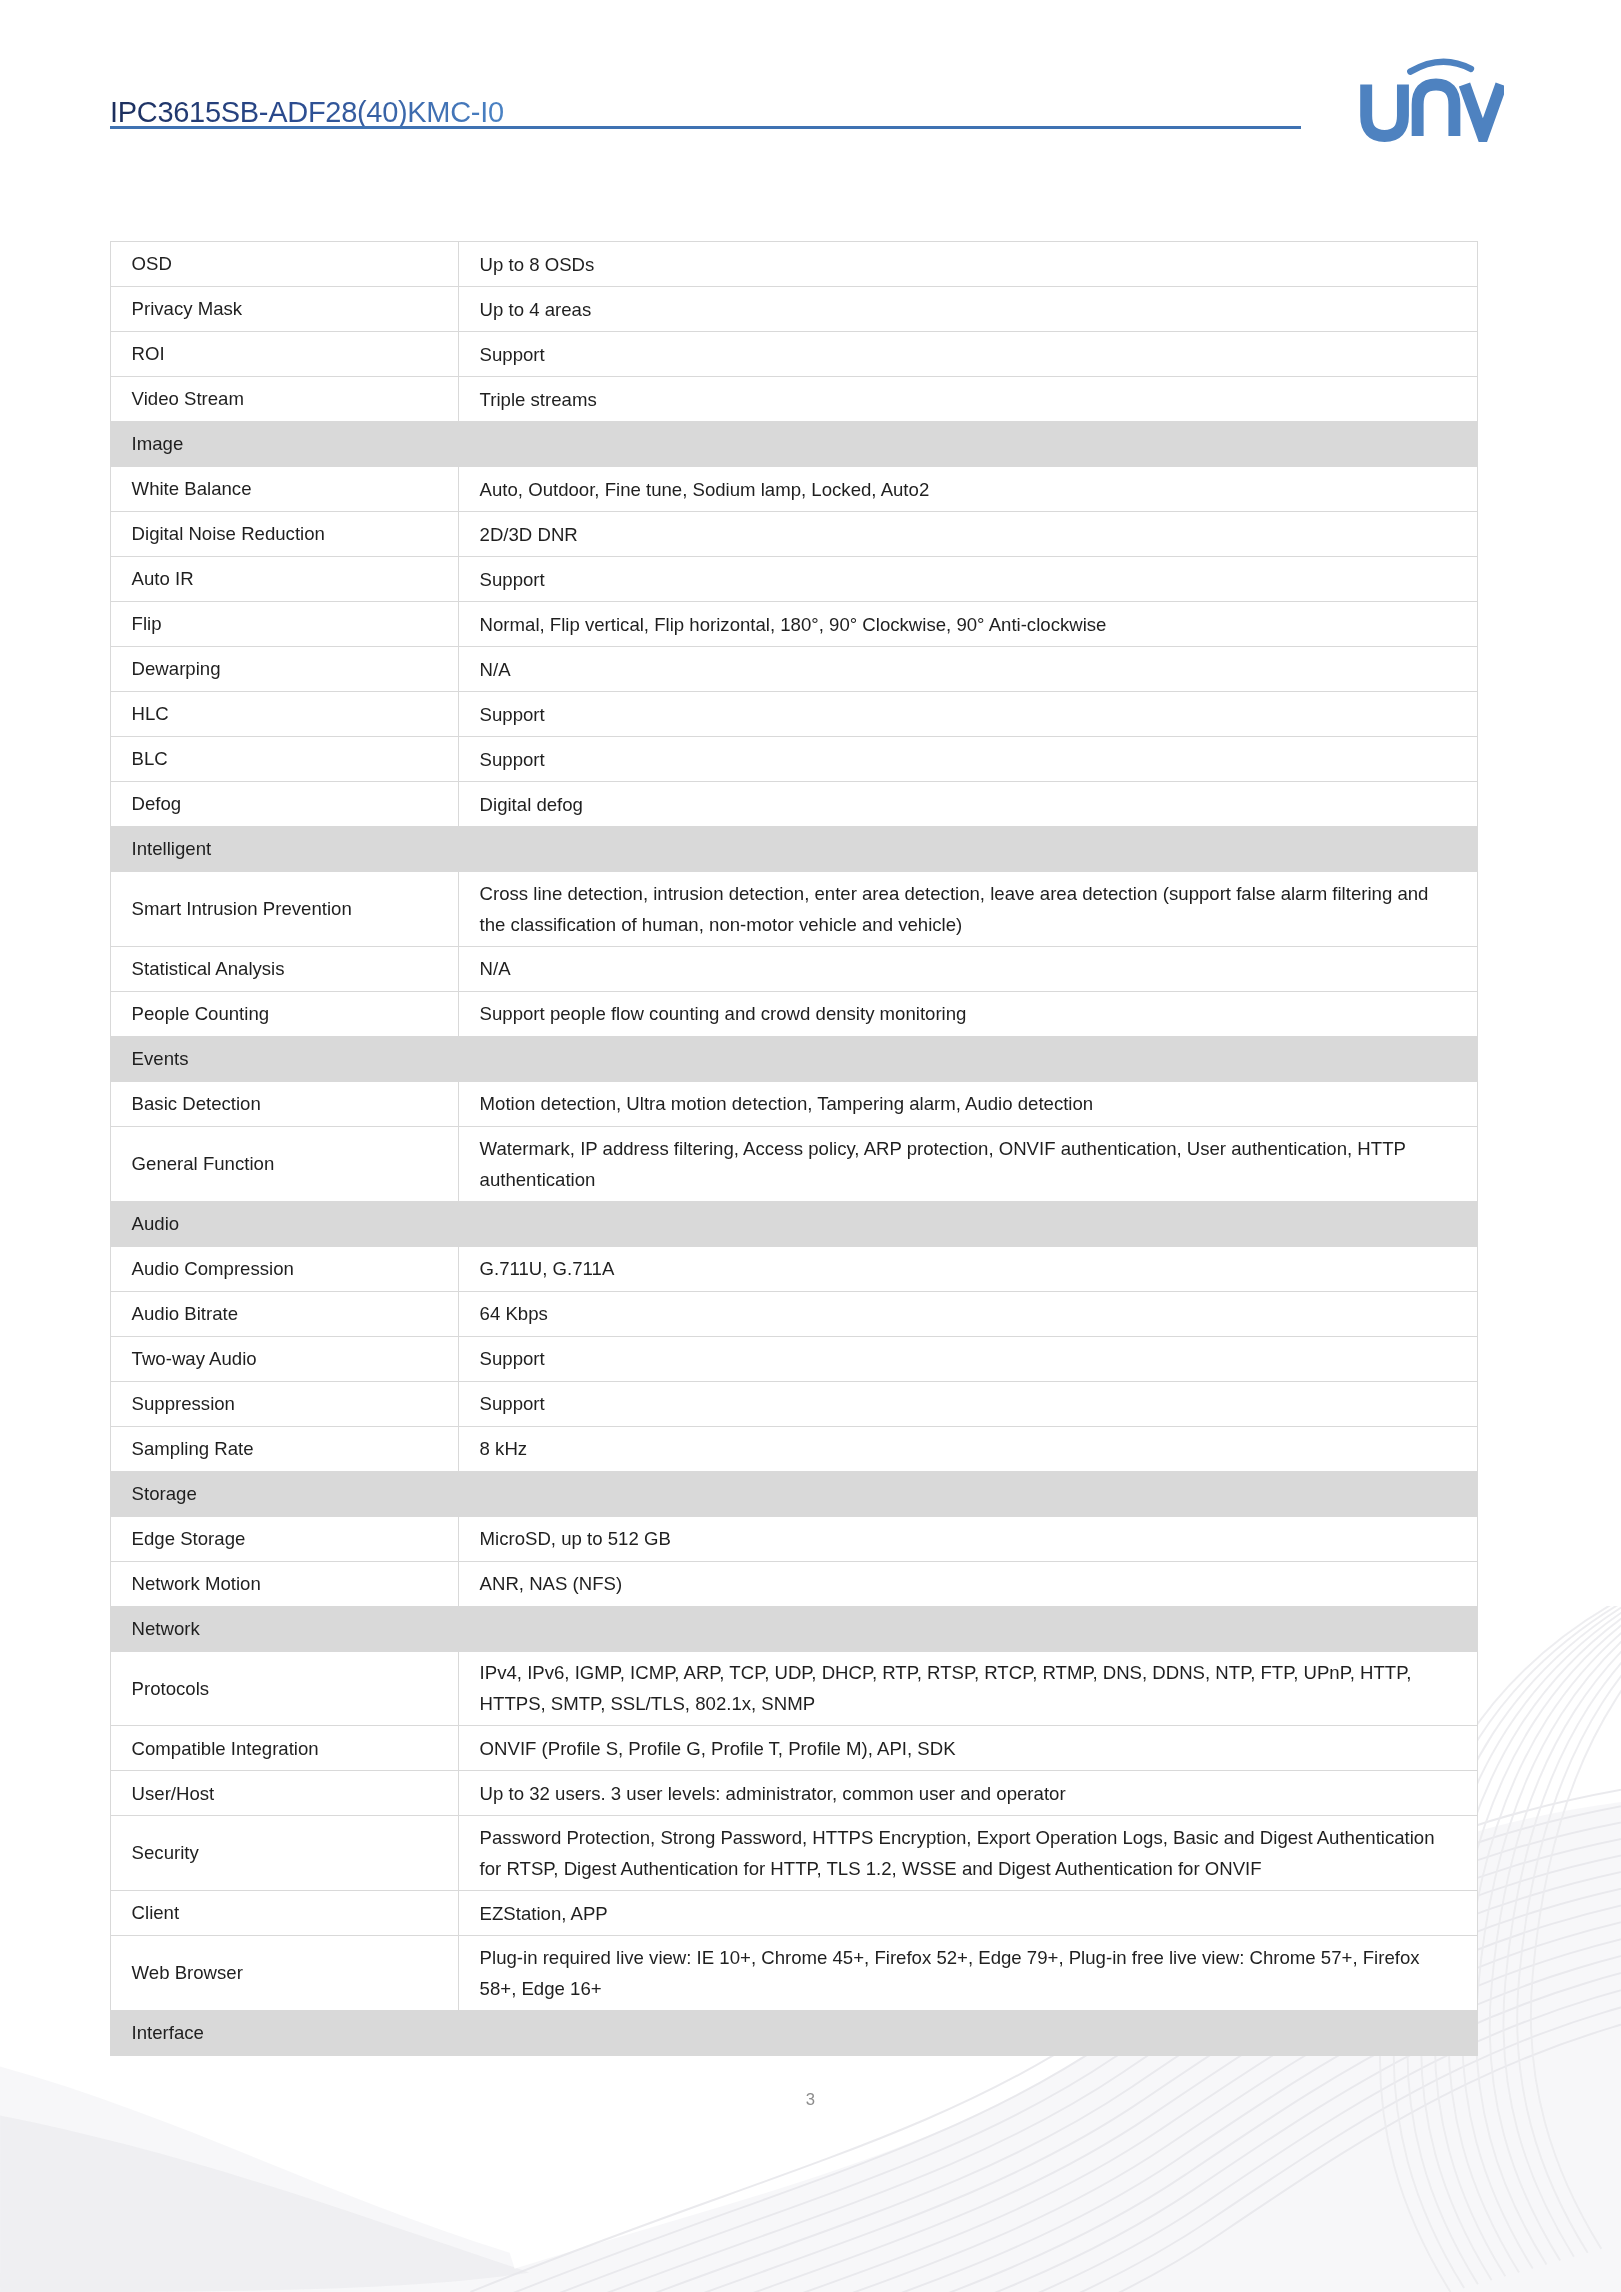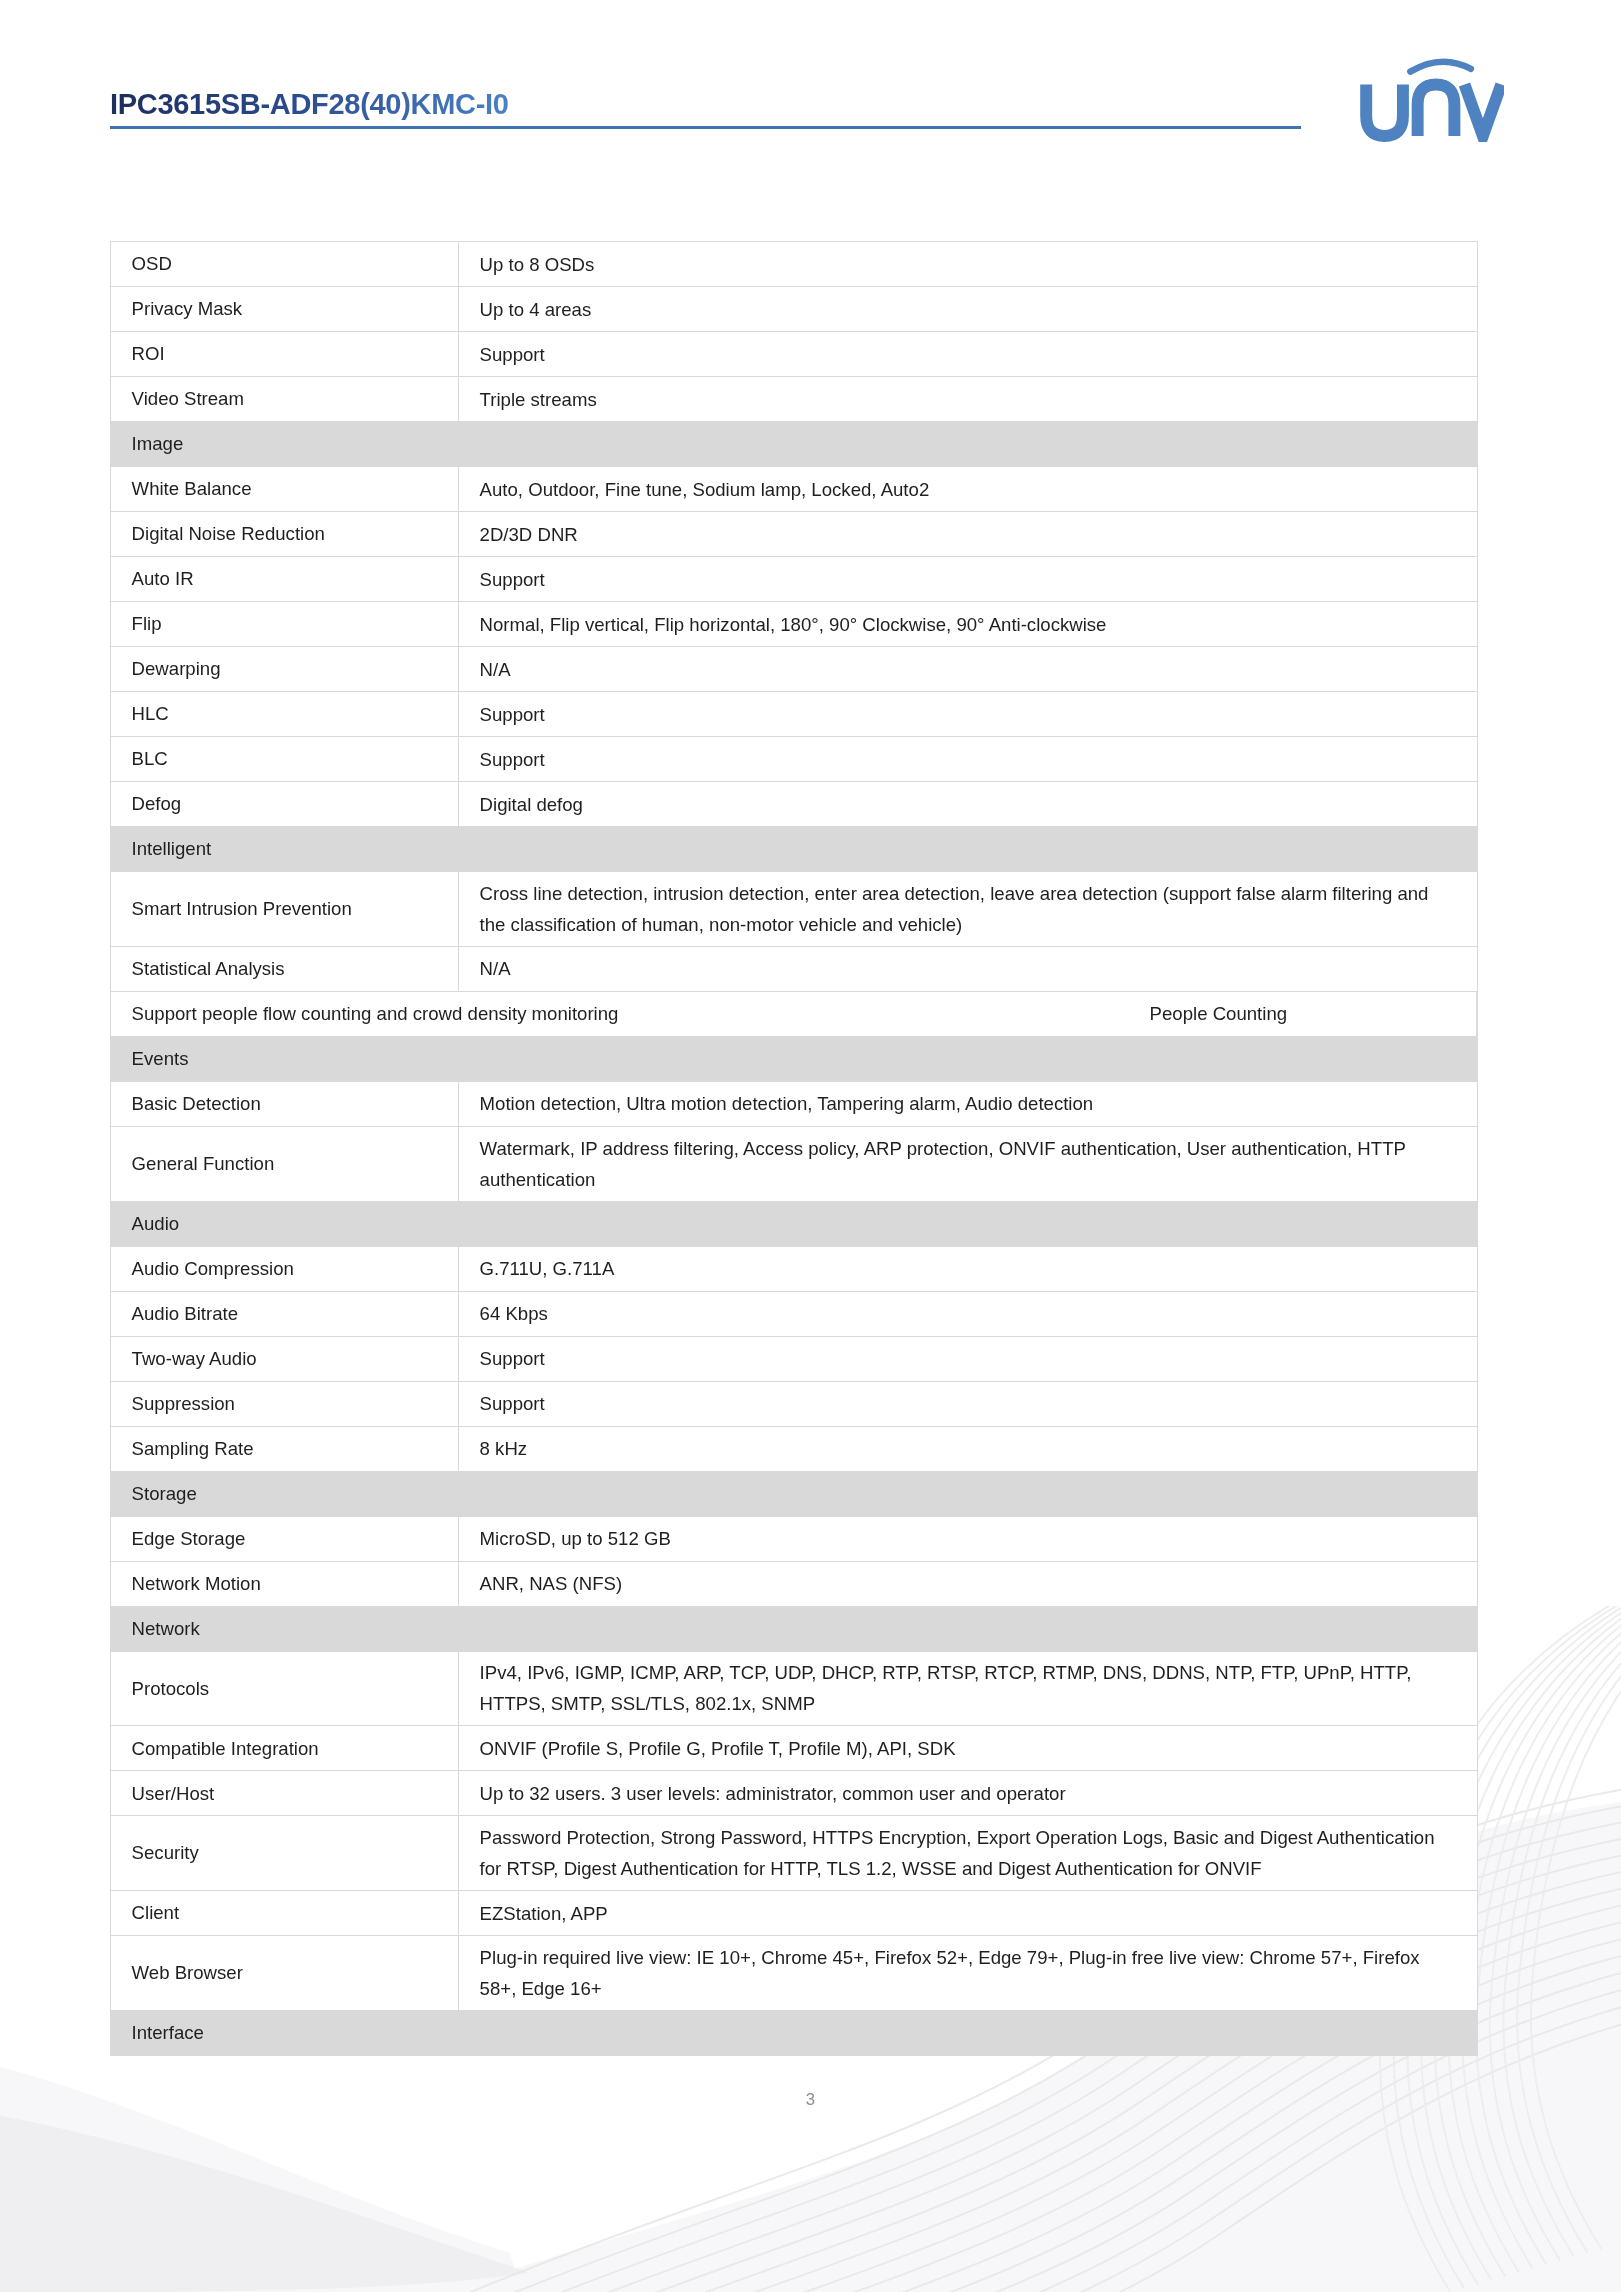--- a/index.html
+++ b/index.html
@@ -18,22 +18,22 @@
   .page{
     position:relative;
     width:1621px;height:2293px;
     background:#ffffff;
     overflow:hidden;
   }
 
   
   .doc-header{position:absolute;left:0;top:0;width:100%;height:157px;}
   .doc-title{
-    position:absolute;left:110px;top:88px;
-    font-size:29px;font-weight:bold;letter-spacing:-0.3px;
+    position:absolute;left:110px;top:96px;
+    font-size:29px;font-weight:normal;letter-spacing:-0.3px;
     color:var(--title-color-start);
     white-space:nowrap;
   }
   @supports ((-webkit-background-clip:text) or (background-clip:text)){
     .doc-title{
       background:linear-gradient(90deg,var(--title-color-start) 0%,var(--title-color-mid) 45%,var(--title-color-end) 100%);
       -webkit-background-clip:text;background-clip:text;
       -webkit-text-fill-color:transparent;color:transparent;
     }
   }
@@ -204,22 +204,22 @@
       </div>
       <div class="t-row">
         <div class="t-cell t-label">Smart Intrusion Prevention</div>
         <div class="t-cell t-value">Cross line detection, intrusion detection, enter area detection, leave area detection (support false alarm filtering and the classification of human, non-motor vehicle and vehicle)</div>
       </div>
       <div class="t-row">
         <div class="t-cell t-label">Statistical Analysis</div>
         <div class="t-cell t-value">N/A</div>
       </div>
       <div class="t-row">
+        <div class="t-cell t-label">People Counting</div>
         <div class="t-cell t-value">Support people flow counting and crowd density monitoring</div>
-        <div class="t-cell t-label">People Counting</div>
       </div>
       <div class="t-section">
         <span>Events</span>
       </div>
       <div class="t-row">
         <div class="t-cell t-label">Basic Detection</div>
         <div class="t-cell t-value">Motion detection, Ultra motion detection, Tampering alarm, Audio detection</div>
       </div>
       <div class="t-row">
         <div class="t-cell t-label">General Function</div>

